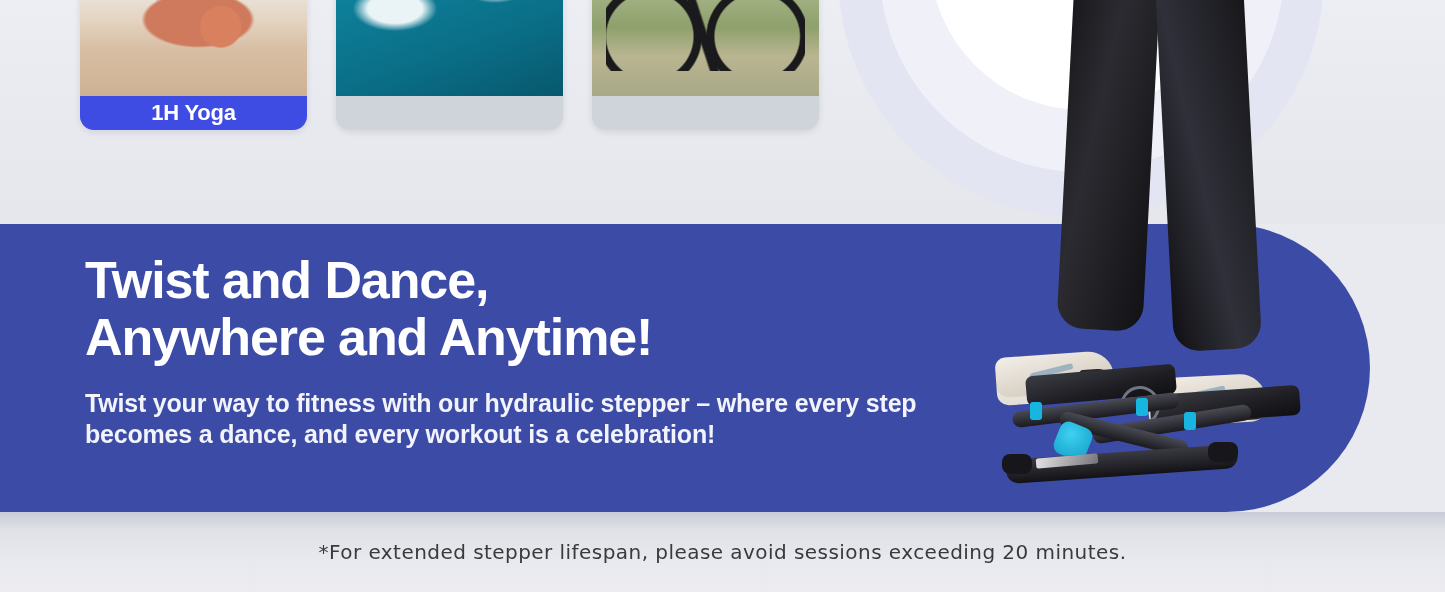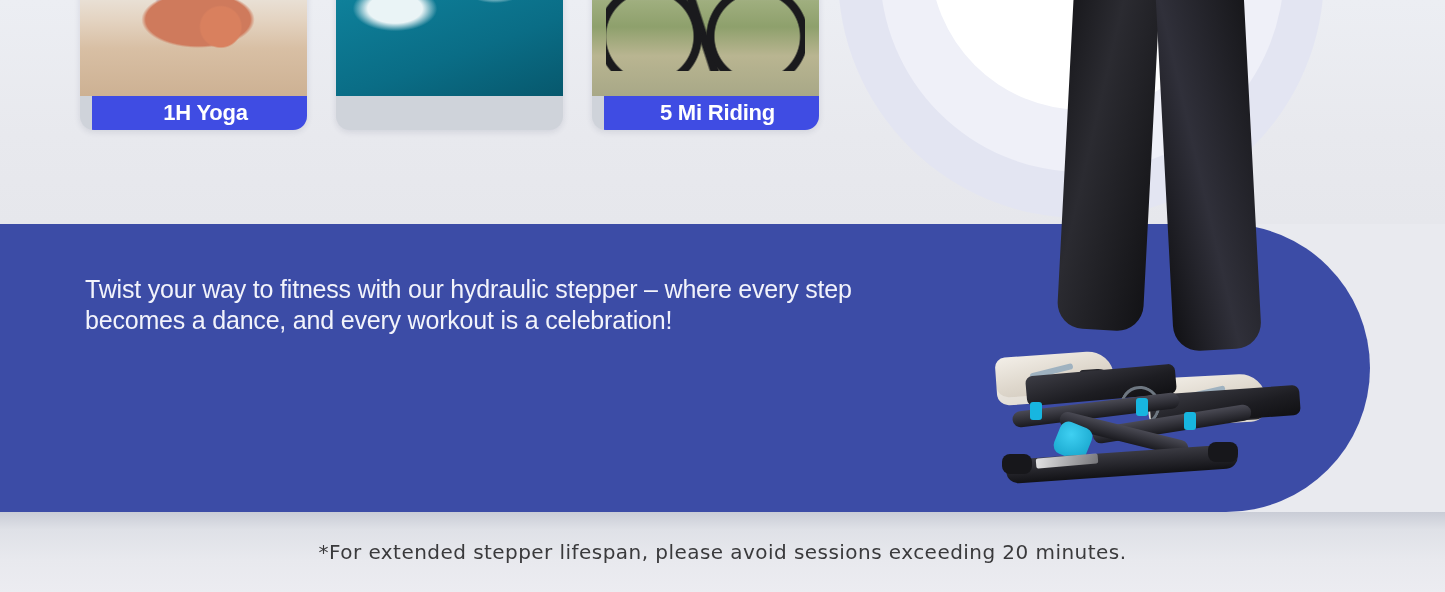--- a/index.html
+++ b/index.html
@@ -21,21 +21,21 @@
     background:#ffffff;}
 
   
   .cards{position:absolute;left:0;top:0;width:1445px;height:140px;}
   .card{position:absolute;top:-86px;width:227px;height:216px;border-radius:14px;
     overflow:hidden;background:#cfd3da;box-shadow:0 2px 6px rgba(40,48,80,.12);}
   .card.c1{left:80px;}
   .card.c2{left:336px;}
   .card.c3{left:592px;}
   .card-photo{position:absolute;left:0;top:0;width:100%;height:182px;}
-  .card-label{position:absolute;left:12px;bottom:0;width:100%;height:34px;
+  .card-label{position:absolute;left:0;bottom:0;width:100%;height:34px;
     background:#3f4ce3;color:#fff;display:flex;align-items:center;justify-content:center;
     font-size:22px;font-weight:700;letter-spacing:-.2px;line-height:1;}
 
   
   .ph-yoga{background:
      radial-gradient(circle at 62% 62%, #d9805e 0 11%, rgba(217,128,94,0) 12%),
      radial-gradient(ellipse 48% 30% at 52% 58%, #cf7a5c 0 48%, rgba(207,122,92,0) 52%),
      radial-gradient(ellipse 22% 30% at 46% 40%, #cfc7cd 0 60%, rgba(207,199,205,0) 64%),
      linear-gradient(180deg,#efe9e2 0%,#eae3da 44%,#e4d4c2 58%,#d8bfa4 74%,#cdb193 100%);}
   .ph-yoga:after{content:"";position:absolute;left:2%;top:0;width:26%;height:38%;
@@ -56,21 +56,21 @@
       radial-gradient(circle at 76% 62%, rgba(25,25,28,0) 26%, #1a1a1d 27%, #1a1a1d 31%, rgba(25,25,28,0) 32%),
       linear-gradient(72deg, rgba(26,26,29,0) 45%, #1a1a1d 46%, #1a1a1d 49%, rgba(26,26,29,0) 50%);}
 
   
   .banner{position:absolute;left:0;top:224px;width:1370px;height:288px;
     background:#3c4ca6;border-radius:0 144px 144px 0;}
   .banner-inner{position:absolute;left:85px;top:252px;width:900px;}
   .hero-title{color:#fff;font-size:52px;font-weight:700;line-height:57px;
     letter-spacing:-1.1px;margin:0;font-stretch:condensed;white-space:pre-line;}
   .hero-sub{color:#f2f3fb;font-size:25px;line-height:31px;margin:22px 0 16px 0;
-    font-weight:400;letter-spacing:-.2px;white-space:pre-line;}
+    font-weight:700;letter-spacing:-.2px;white-space:pre-line;}
 
   
   .model{position:absolute;left:1040px;top:-42px;width:248px;height:412px;}
   .leg-l{position:absolute;left:26px;top:0;width:86px;height:372px;
     background:linear-gradient(100deg,#16161a 0%,#2b2b31 38%,#121215 100%);
     border-radius:46px 34px 26px 26px;transform:rotate(3deg);}
   .leg-r{position:absolute;left:124px;top:0;width:88px;height:392px;
     background:linear-gradient(80deg,#101013 0%,#30303a 42%,#151518 100%);
     border-radius:34px 46px 26px 26px;transform:rotate(-3deg);}
   .hips{position:absolute;left:24px;top:-58px;width:192px;height:110px;
@@ -137,28 +137,29 @@
     </div>
 
     <div class="card c2">
       <div class="card-photo ph-swim"></div>
     </div>
 
     <div class="card c3">
       <div class="card-photo ph-bike">
         
       </div>
-      <div class="card-label">5 Mi Riding</div>
     </div>
 
   </div>
 
   <div class="banner"></div>
 
   <div class="banner-inner">
+    <h1 class="hero-title">Twist and Dance,
+Anywhere and Anytime!</h1>
     <p class="hero-sub">Twist your way to fitness with our hydraulic stepper – where every step
 becomes a dance, and every workout is a celebration!</p>
   </div>
 
   <div class="model">
     <div class="hips"></div>
     <div class="leg-l"></div>
     <div class="leg-r"></div>
   </div>
   <div class="shoe l">

